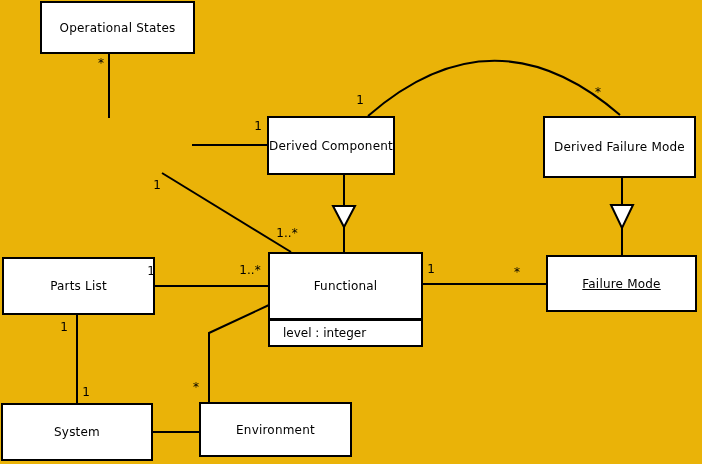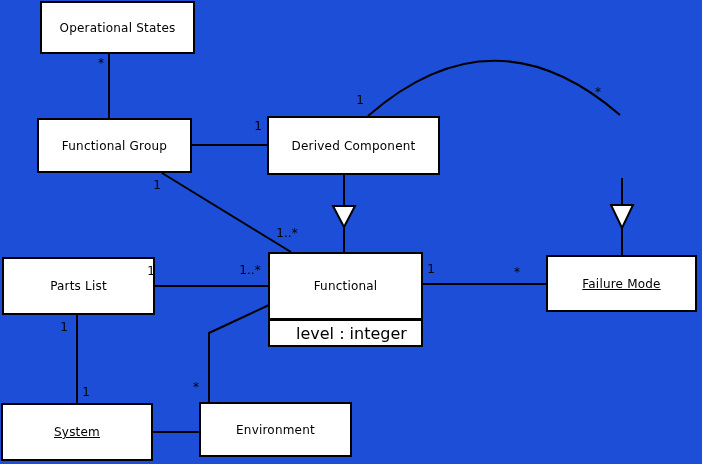--- a/index.html
+++ b/index.html
@@ -1,20 +1,20 @@
 <!DOCTYPE html>
 <html><head>
 <meta charset="utf-8">
 <style>
   html, body { margin: 0; padding: 0; background: #ffffff; }
   .canvas {
     position: relative;
     width: 702px;
     height: 464px;
-    background: #1d4ed8;
+    background: #eab308;
     font-family: "DejaVu Sans", sans-serif;
     color: #000000;
     overflow: hidden;
   }
   .edges { position: absolute; left: 0; top: 0; width: 702px; height: 464px; }
   .uml-class {
     position: absolute;
     box-sizing: border-box;
     background: #ffffff;
     border: 2px solid #000000;
@@ -28,22 +28,22 @@
     justify-content: center;
     font-size: 12px;
     white-space: nowrap;
     letter-spacing: 0.2px;
   }
   .uml-attrs {
     border-top: 3px solid #000000;
     height: 24px;
     display: flex;
     align-items: center;
-    padding-left: 26px;
-    font-size: 16px;
+    padding-left: 13px;
+    font-size: 12px;
     white-space: nowrap;
   }
   .mult {
     position: absolute;
     font-size: 12px;
     transform: translate(-50%, -50%);
     white-space: nowrap;
     line-height: 1;
   }
 </style>
@@ -67,45 +67,45 @@
     <line x1="423" y1="284" x2="546" y2="284"></line>
     <line x1="77" y1="315" x2="77" y2="403"></line>
     <line x1="153" y1="432" x2="199" y2="432"></line>
     <polyline points="269,305 209,333 209,402"></polyline>
   </svg>
 
   <div class="uml-class" style="left:40px; top:1px; width:155px; height:53px;">
     <div class="uml-name">Operational States</div>
   </div>
 
-  <div class="uml-class" style="left:37px; top:118px; width:155px; height:55px;">
-    <div class="uml-name">Functional Group</div>
-  </div>
 
-  <div class="uml-class" style="left:267px; top:116px; width:173px; height:59px;">
+  <div class="uml-class" style="left:267px; top:116px; width:128px; height:59px;">
     <div class="uml-name">Derived Component</div>
   </div>
 
+  <div class="uml-class" style="left:543px; top:116px; width:153px; height:62px;">
+    <div class="uml-name">Derived Failure Mode</div>
+  </div>
 
   <div class="uml-class" style="left:2px; top:257px; width:153px; height:58px;justify-content:flex-end;">
     <div class="uml-name">Parts List</div>
   </div>
 
   <div class="uml-class" style="left:268px; top:252px; width:155px; height:95px;">
     <div class="uml-name">Functional</div>
     <div class="uml-attrs">
       <span>level : integer</span>
     </div>
   </div>
 
   <div class="uml-class" style="left:546px; top:255px; width:151px; height:57px;text-decoration:underline;">
     <div class="uml-name">Failure Mode</div>
   </div>
 
-  <div class="uml-class" style="left:1px; top:403px; width:152px; height:58px;text-decoration:underline;">
+  <div class="uml-class" style="left:1px; top:403px; width:152px; height:58px;">
     <div class="uml-name">System</div>
   </div>
 
   <div class="uml-class" style="left:199px; top:402px; width:153px; height:55px;">
     <div class="uml-name">Environment</div>
   </div>
 
   <span class="mult" style="left:101px; top:63px;">*</span>
   <span class="mult" style="left:258px; top:126px;">1</span>
   <span class="mult" style="left:157px; top:185px;">1</span>

